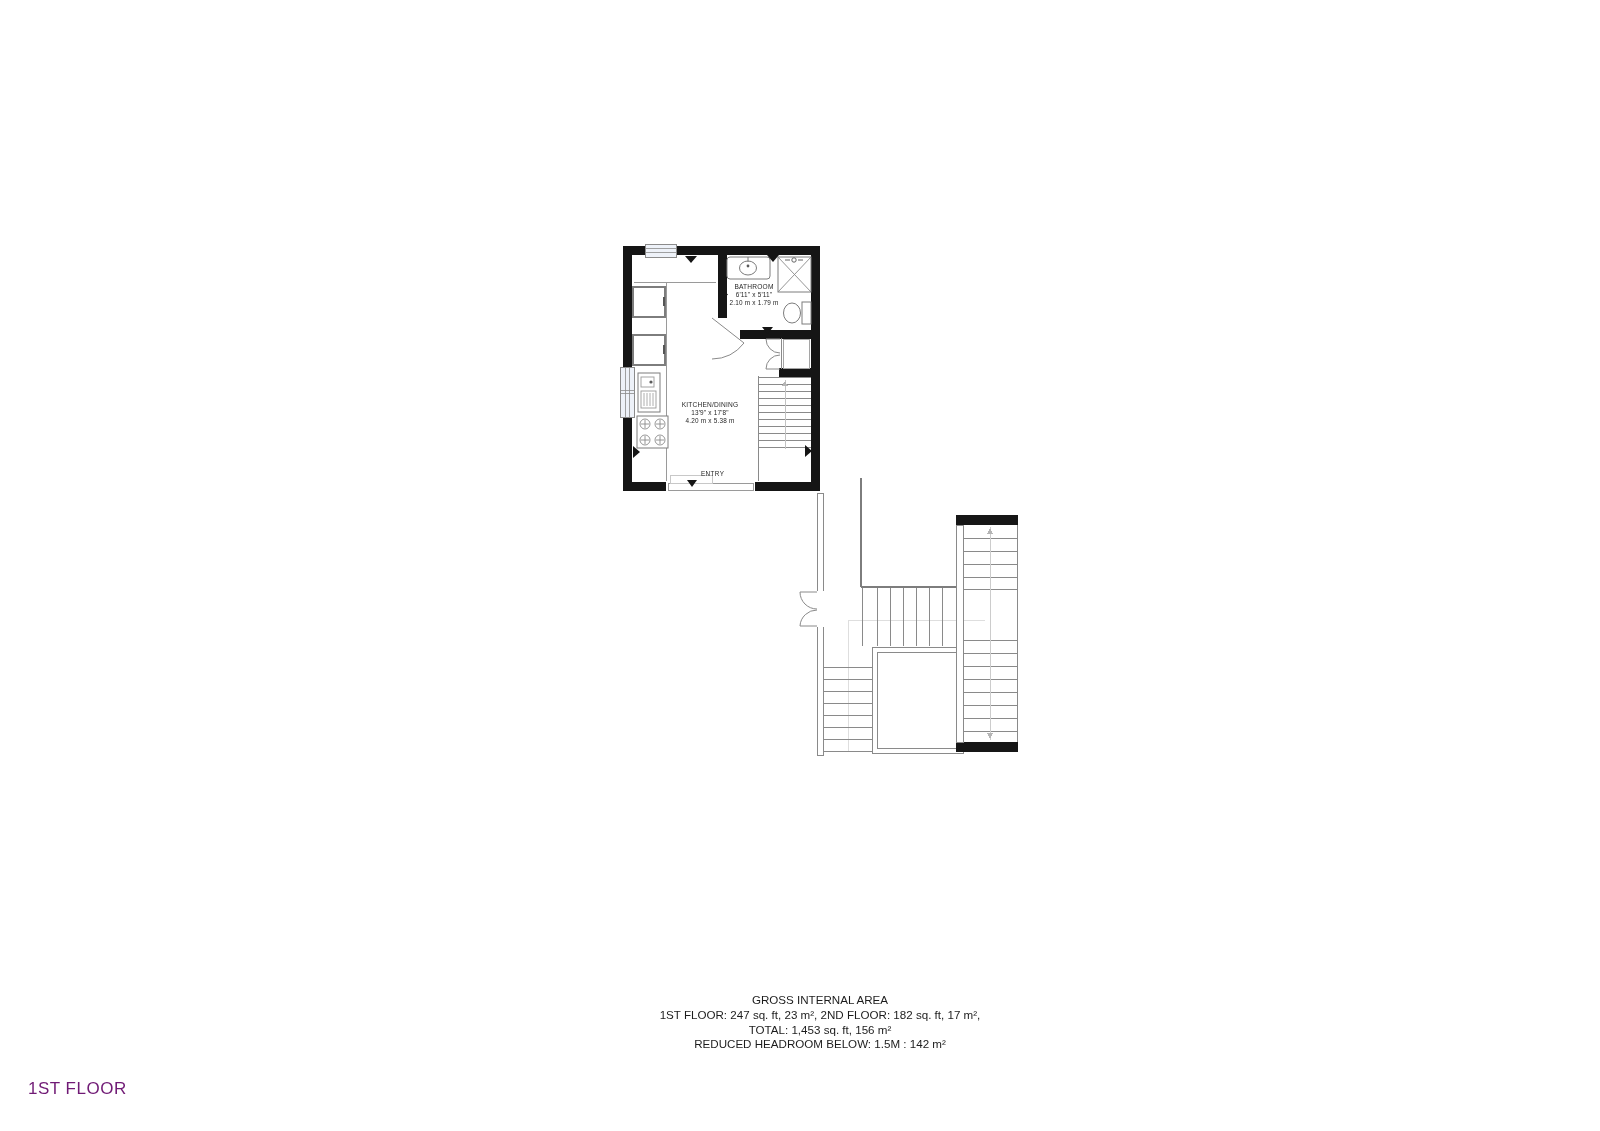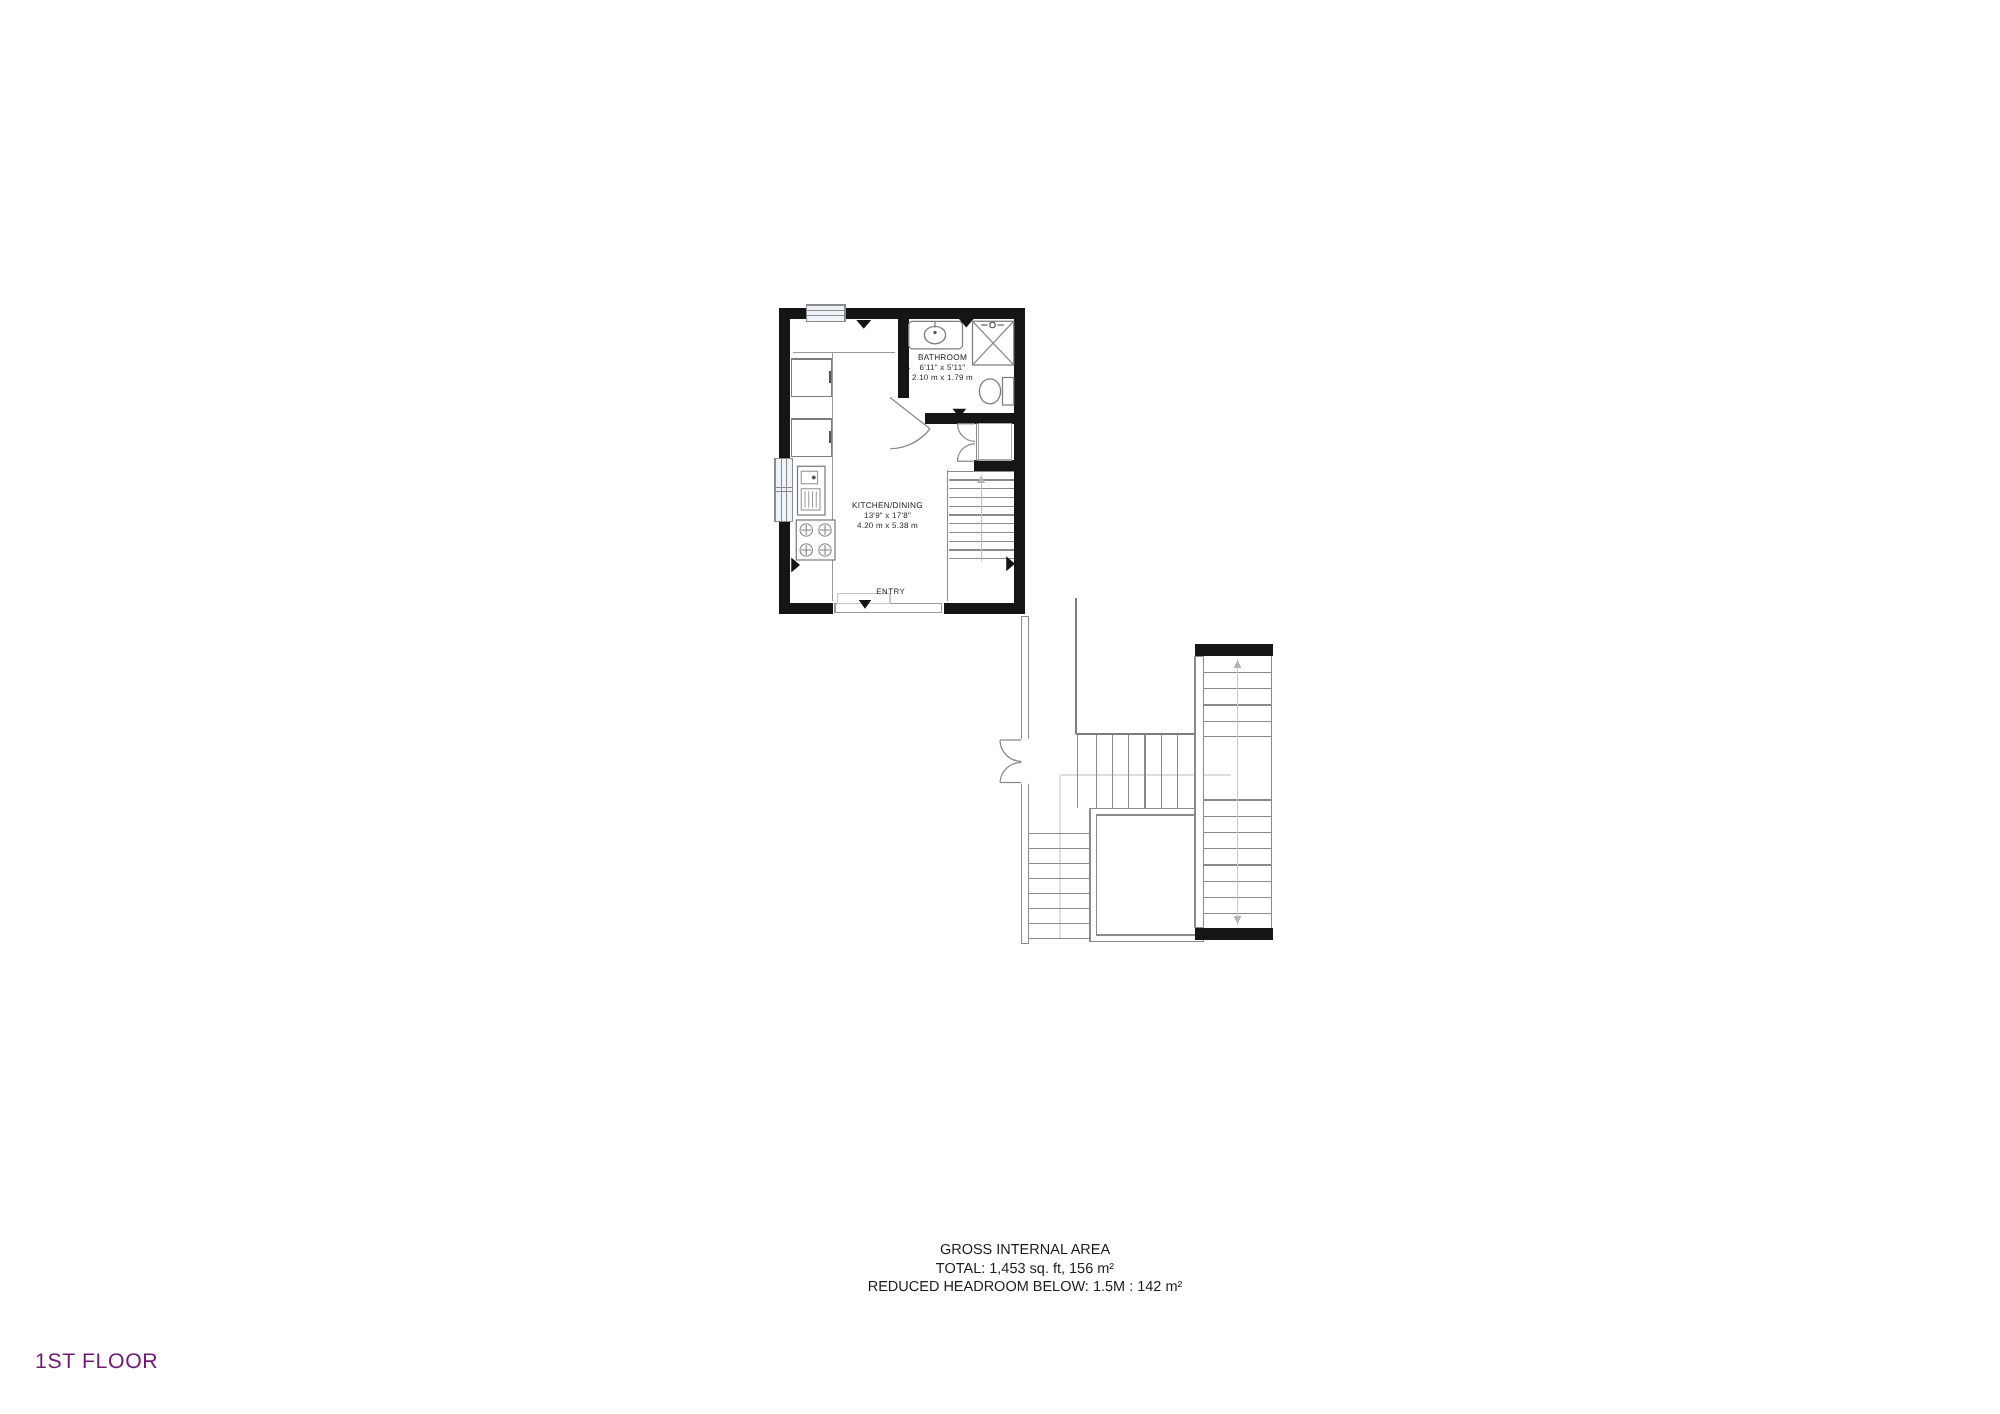--- a/index.html
+++ b/index.html
@@ -234,20 +234,21 @@
   <div class="room-label" style="left:655px;top:401px;width:110px;">
     <div class="rl-name">KITCHEN/DINING</div>
     <div>13'9" x 17'8"</div>
     <div>4.20 m x 5.38 m</div>
   </div>
 
   <div class="entry-label" style="left:701px;top:470px;">ENTRY</div>
 
   <div class="summary">
     <div>GROSS INTERNAL AREA</div>
+    <div>1ST FLOOR: 247 sq. ft, 23 m², 2ND FLOOR: 182 sq. ft, 17 m²,</div>
     <div>TOTAL: 1,453 sq. ft, 156 m²</div>
     <div>REDUCED HEADROOM BELOW: 1.5M : 142 m²</div>
   </div>
 
   <div class="floor-label">1ST FLOOR</div>
 
 
 </div>
 
 </body></html>

